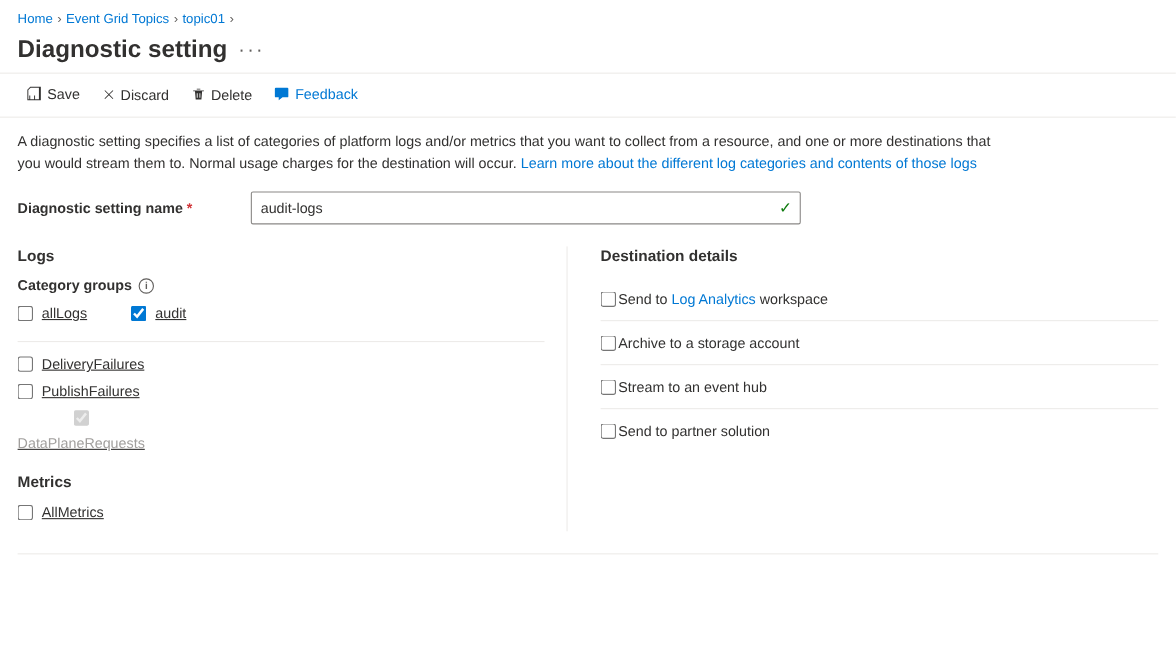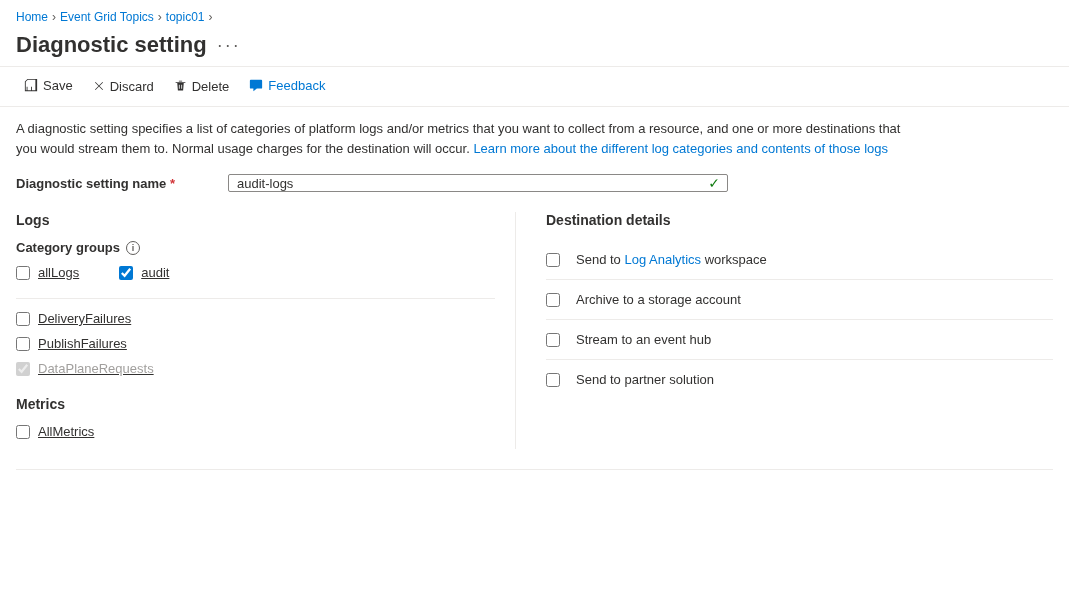--- a/index.html
+++ b/index.html
@@ -76,21 +76,21 @@
     }
     .field-label {
       font-size: 13px;
       font-weight: 600;
       min-width: 180px;
       color: #323130;
     }
     .field-label .required { color: #d13438; }
     .text-input {
       width: 500px;
-      height: 18px;
+      height: 30px;
       border: 1px solid #8a8886;
       border-radius: 2px;
       padding: 0 28px 0 8px;
       font-size: 13px;
       color: #323130;
       outline: none;
       position: relative;
     }
     .input-wrapper {
       position: relative;
@@ -153,21 +153,21 @@
       text-decoration: underline;
     }
     .checkbox-row label {
       font-size: 13px;
       color: #323130;
       cursor: pointer;
       display: flex;
       align-items: center;
       gap: 8px;
     }
-    .checkbox-row.disabled label { color: #a19f9d; cursor: not-allowed; }
+    .checkbox-row.disabled label { color: #a19f9d; cursor: not-allowed; flex-direction: column; }
     input[type="checkbox"] {
       width: 14px;
       height: 14px;
       cursor: pointer;
       accent-color: #0078d4;
     }
     input[type="checkbox"]:disabled {
       cursor: not-allowed;
     }
     .checkbox-group-row {
@@ -176,21 +176,21 @@
       margin-bottom: 8px;
     }
     .divider {
       border: none;
       border-top: 1px solid #edebe9;
       margin: 8px 0 12px;
     }
     .destination-item {
       display: flex;
       align-items: flex-end;
-      gap: 16px;
+      gap: 2px;
       padding: 12px 0;
       border-bottom: 1px solid #edebe9;
     }
     .destination-item:last-child { border-bottom: none; }
     .dest-label { color: #323130; font-size: 13px; }
     .dest-label a { color: #0078d4; text-decoration: none; }
     .metrics-section { margin-top: 20px; }
     .bottom-divider {
       border: none;
       border-top: 1px solid #edebe9;

